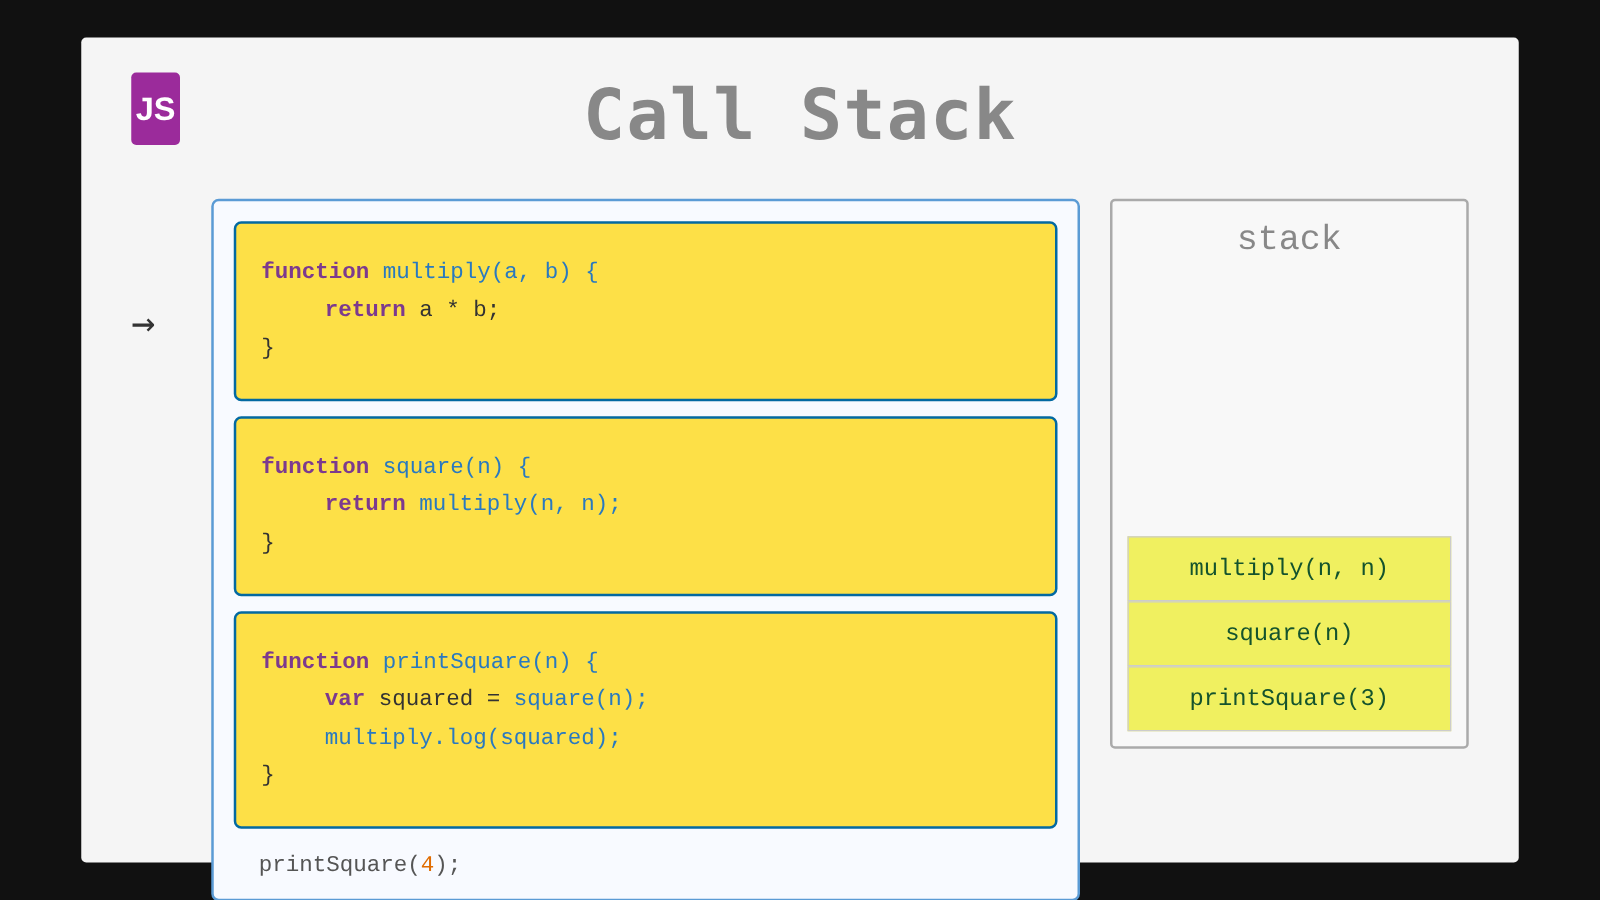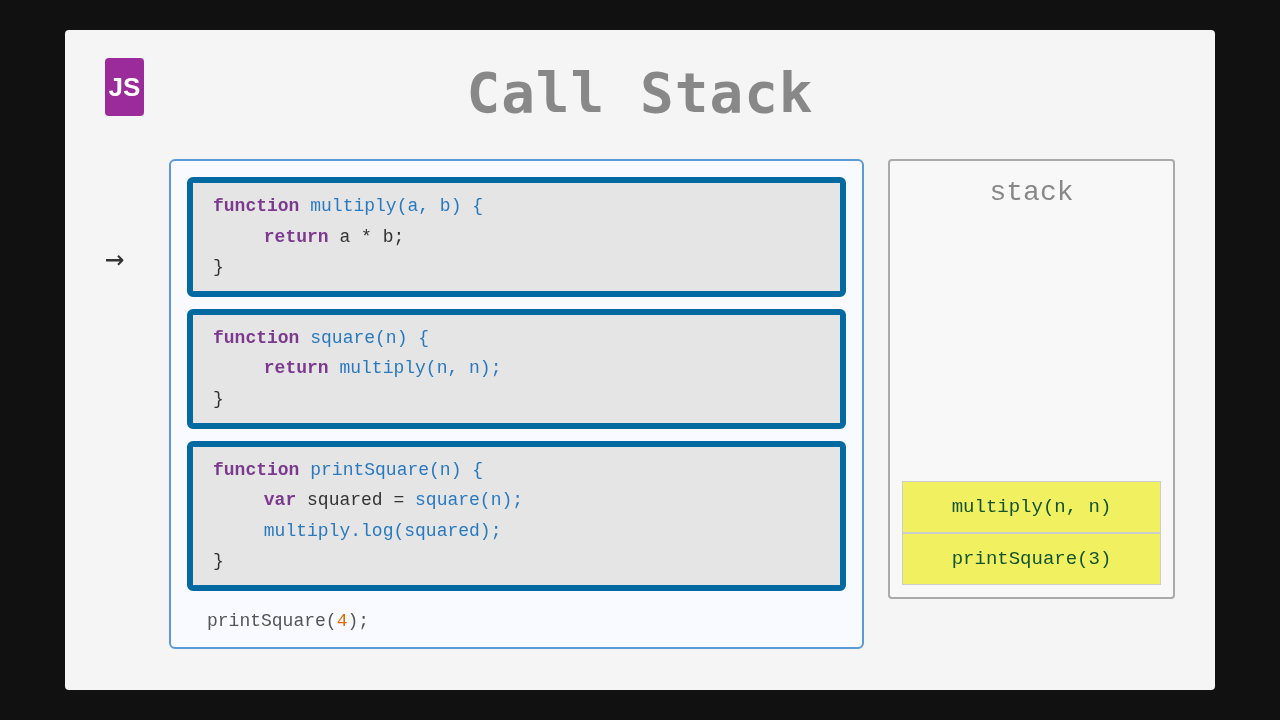--- a/index.html
+++ b/index.html
@@ -78,24 +78,24 @@
       border-radius: 6px;
       background: #f8faff;
       padding: 16px;
       flex: 1;
       display: flex;
       flex-direction: column;
       gap: 12px;
     }
 
     .code-block {
-      border: 6px solid #0369a1;
+      border: 2px solid #0369a1;
       border-radius: 6px;
-      background: #e5e5e5;
-      padding: 8px 20px;
+      background: #fde047;
+      padding: 24px 20px;
     }
 
     .code-line {
       font-family: 'Courier New', Courier, monospace;
       font-size: 18px;
       line-height: 1.7;
       color: #333;
     }
 
     .kw-function { color: #7c3a8e; font-weight: bold; }
@@ -224,18 +224,19 @@
         <span>printSquare(</span><span class="num">4</span><span>);</span>
       </div>
 
     </div>
 
     <div class="stack-panel">
       <div class="stack-label">stack</div>
       <div class="stack-spacer"></div>
       <div class="stack-entries">
         <div class="stack-item">multiply(n, n)</div>
+        <div class="stack-item">square(n)</div>
         <div class="stack-item">printSquare(3)</div>
       </div>
     </div>
 
   </div>
 </div>
 
 </body></html>

